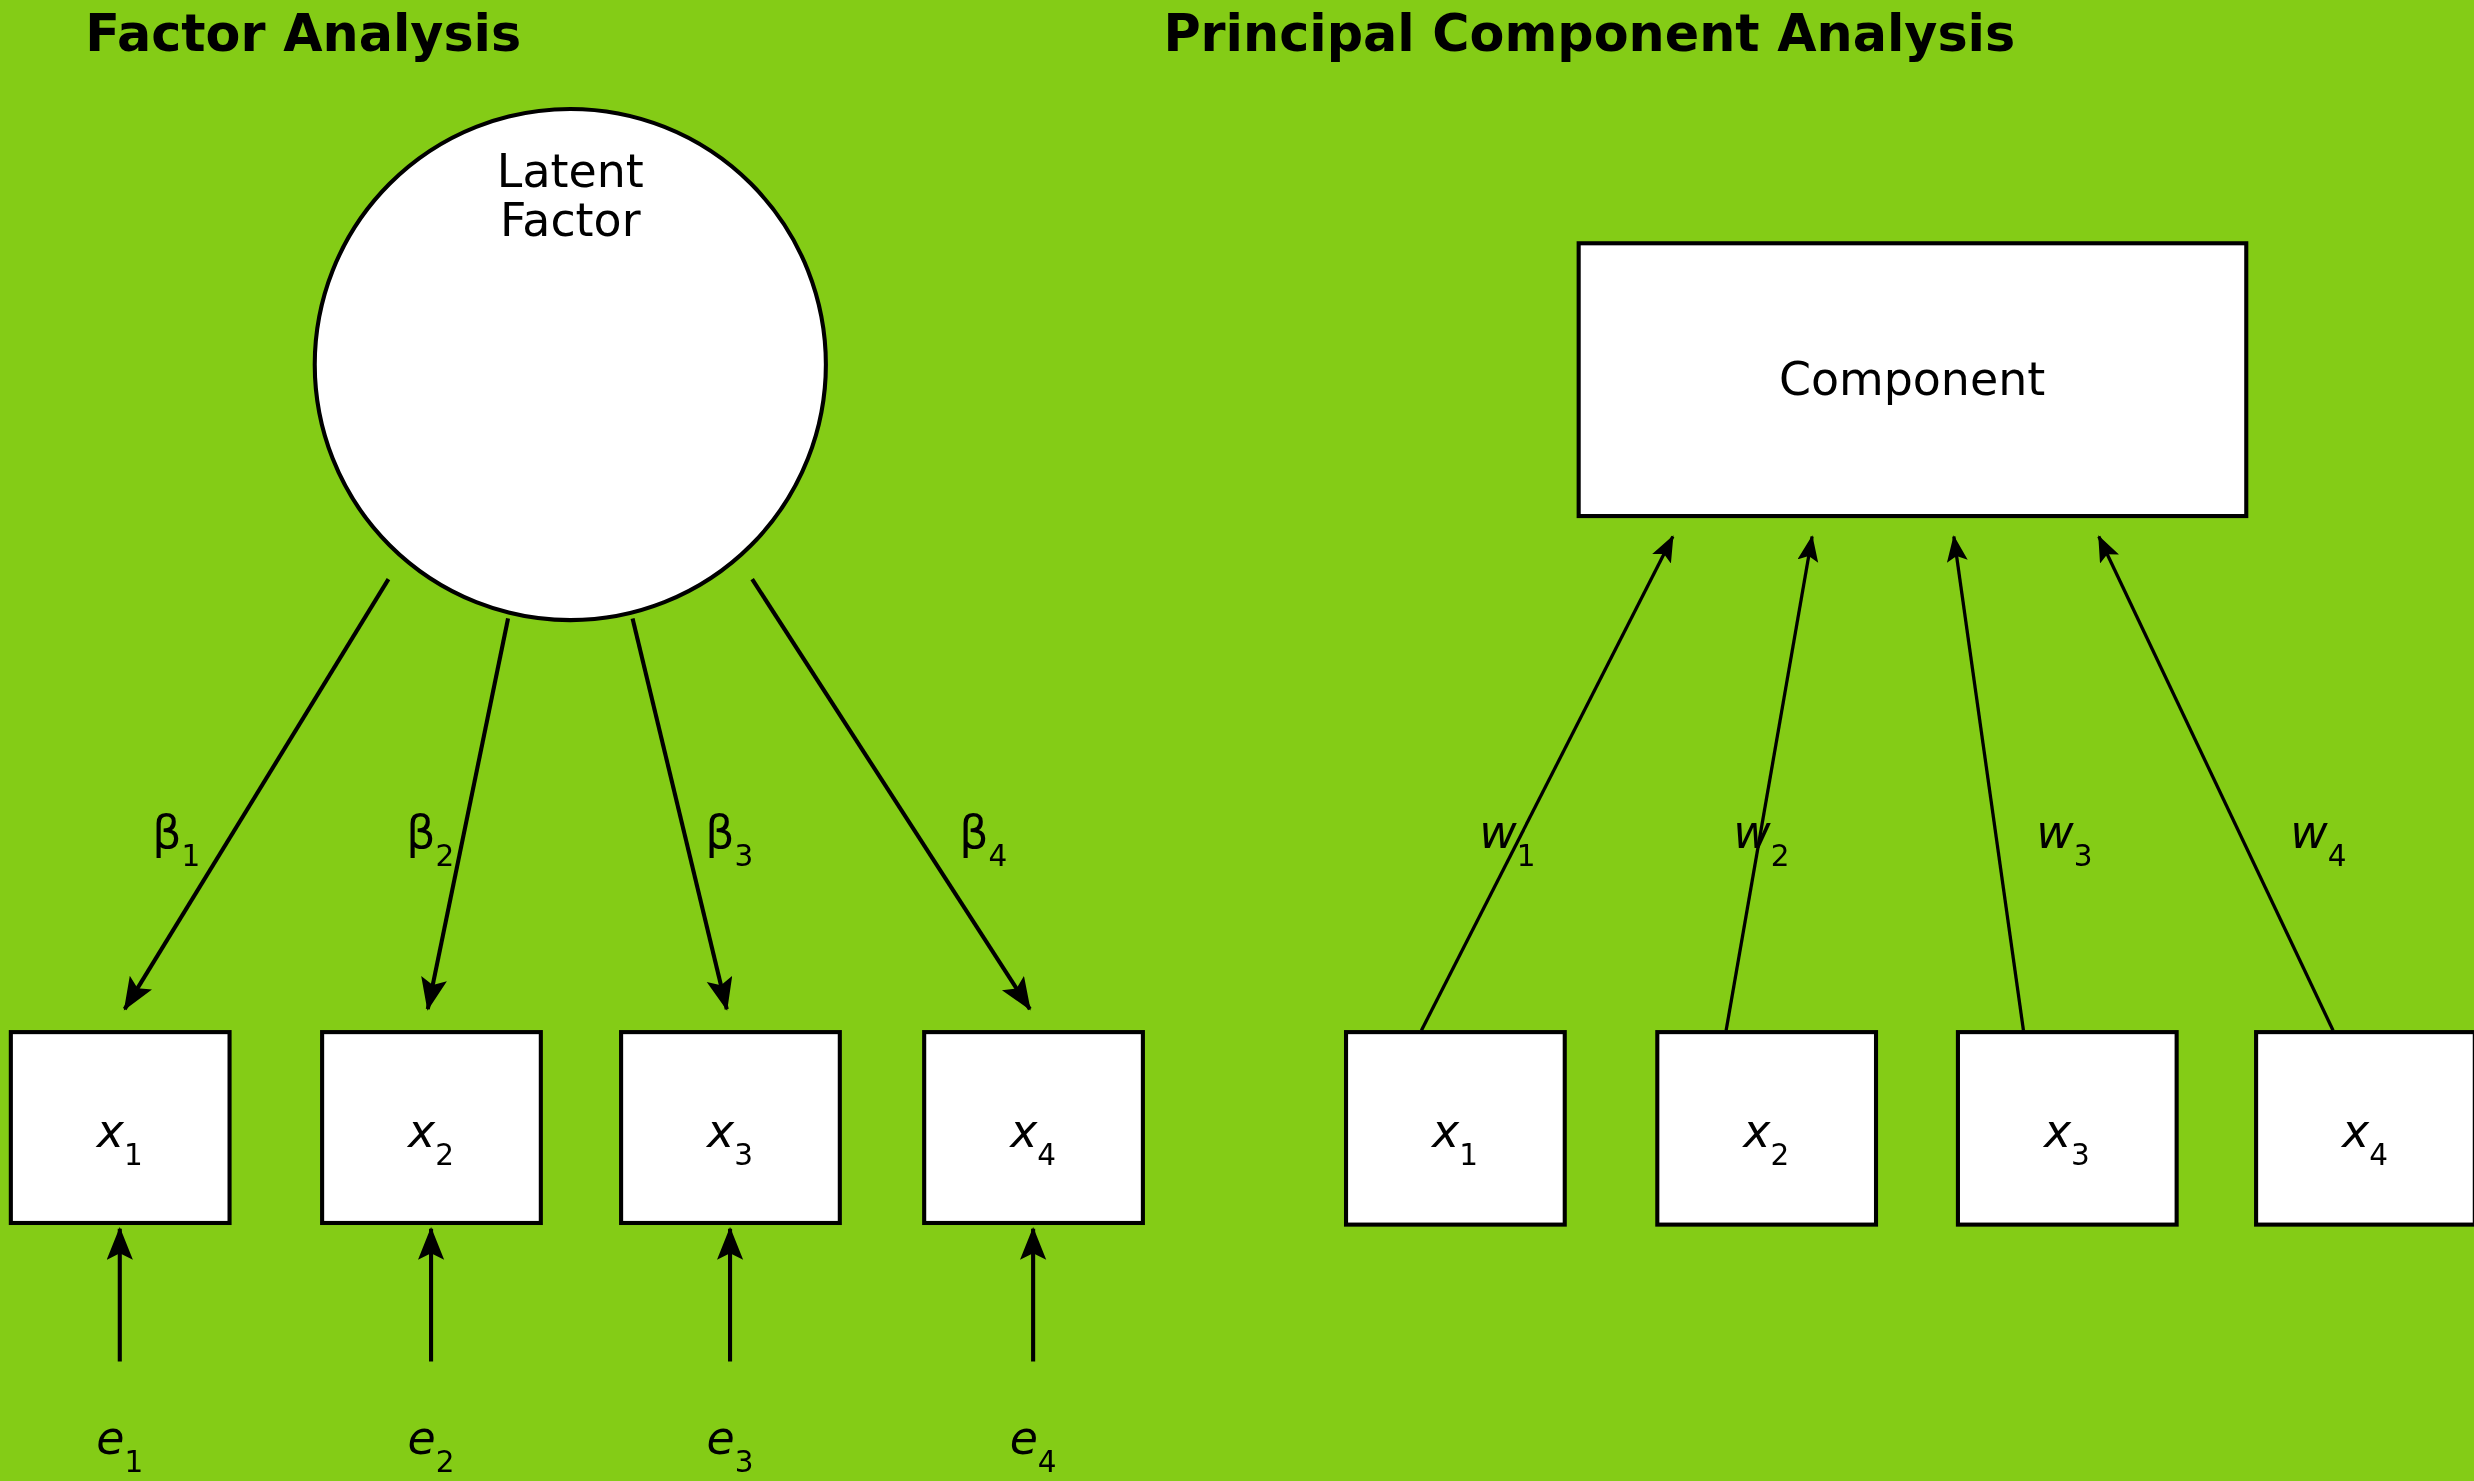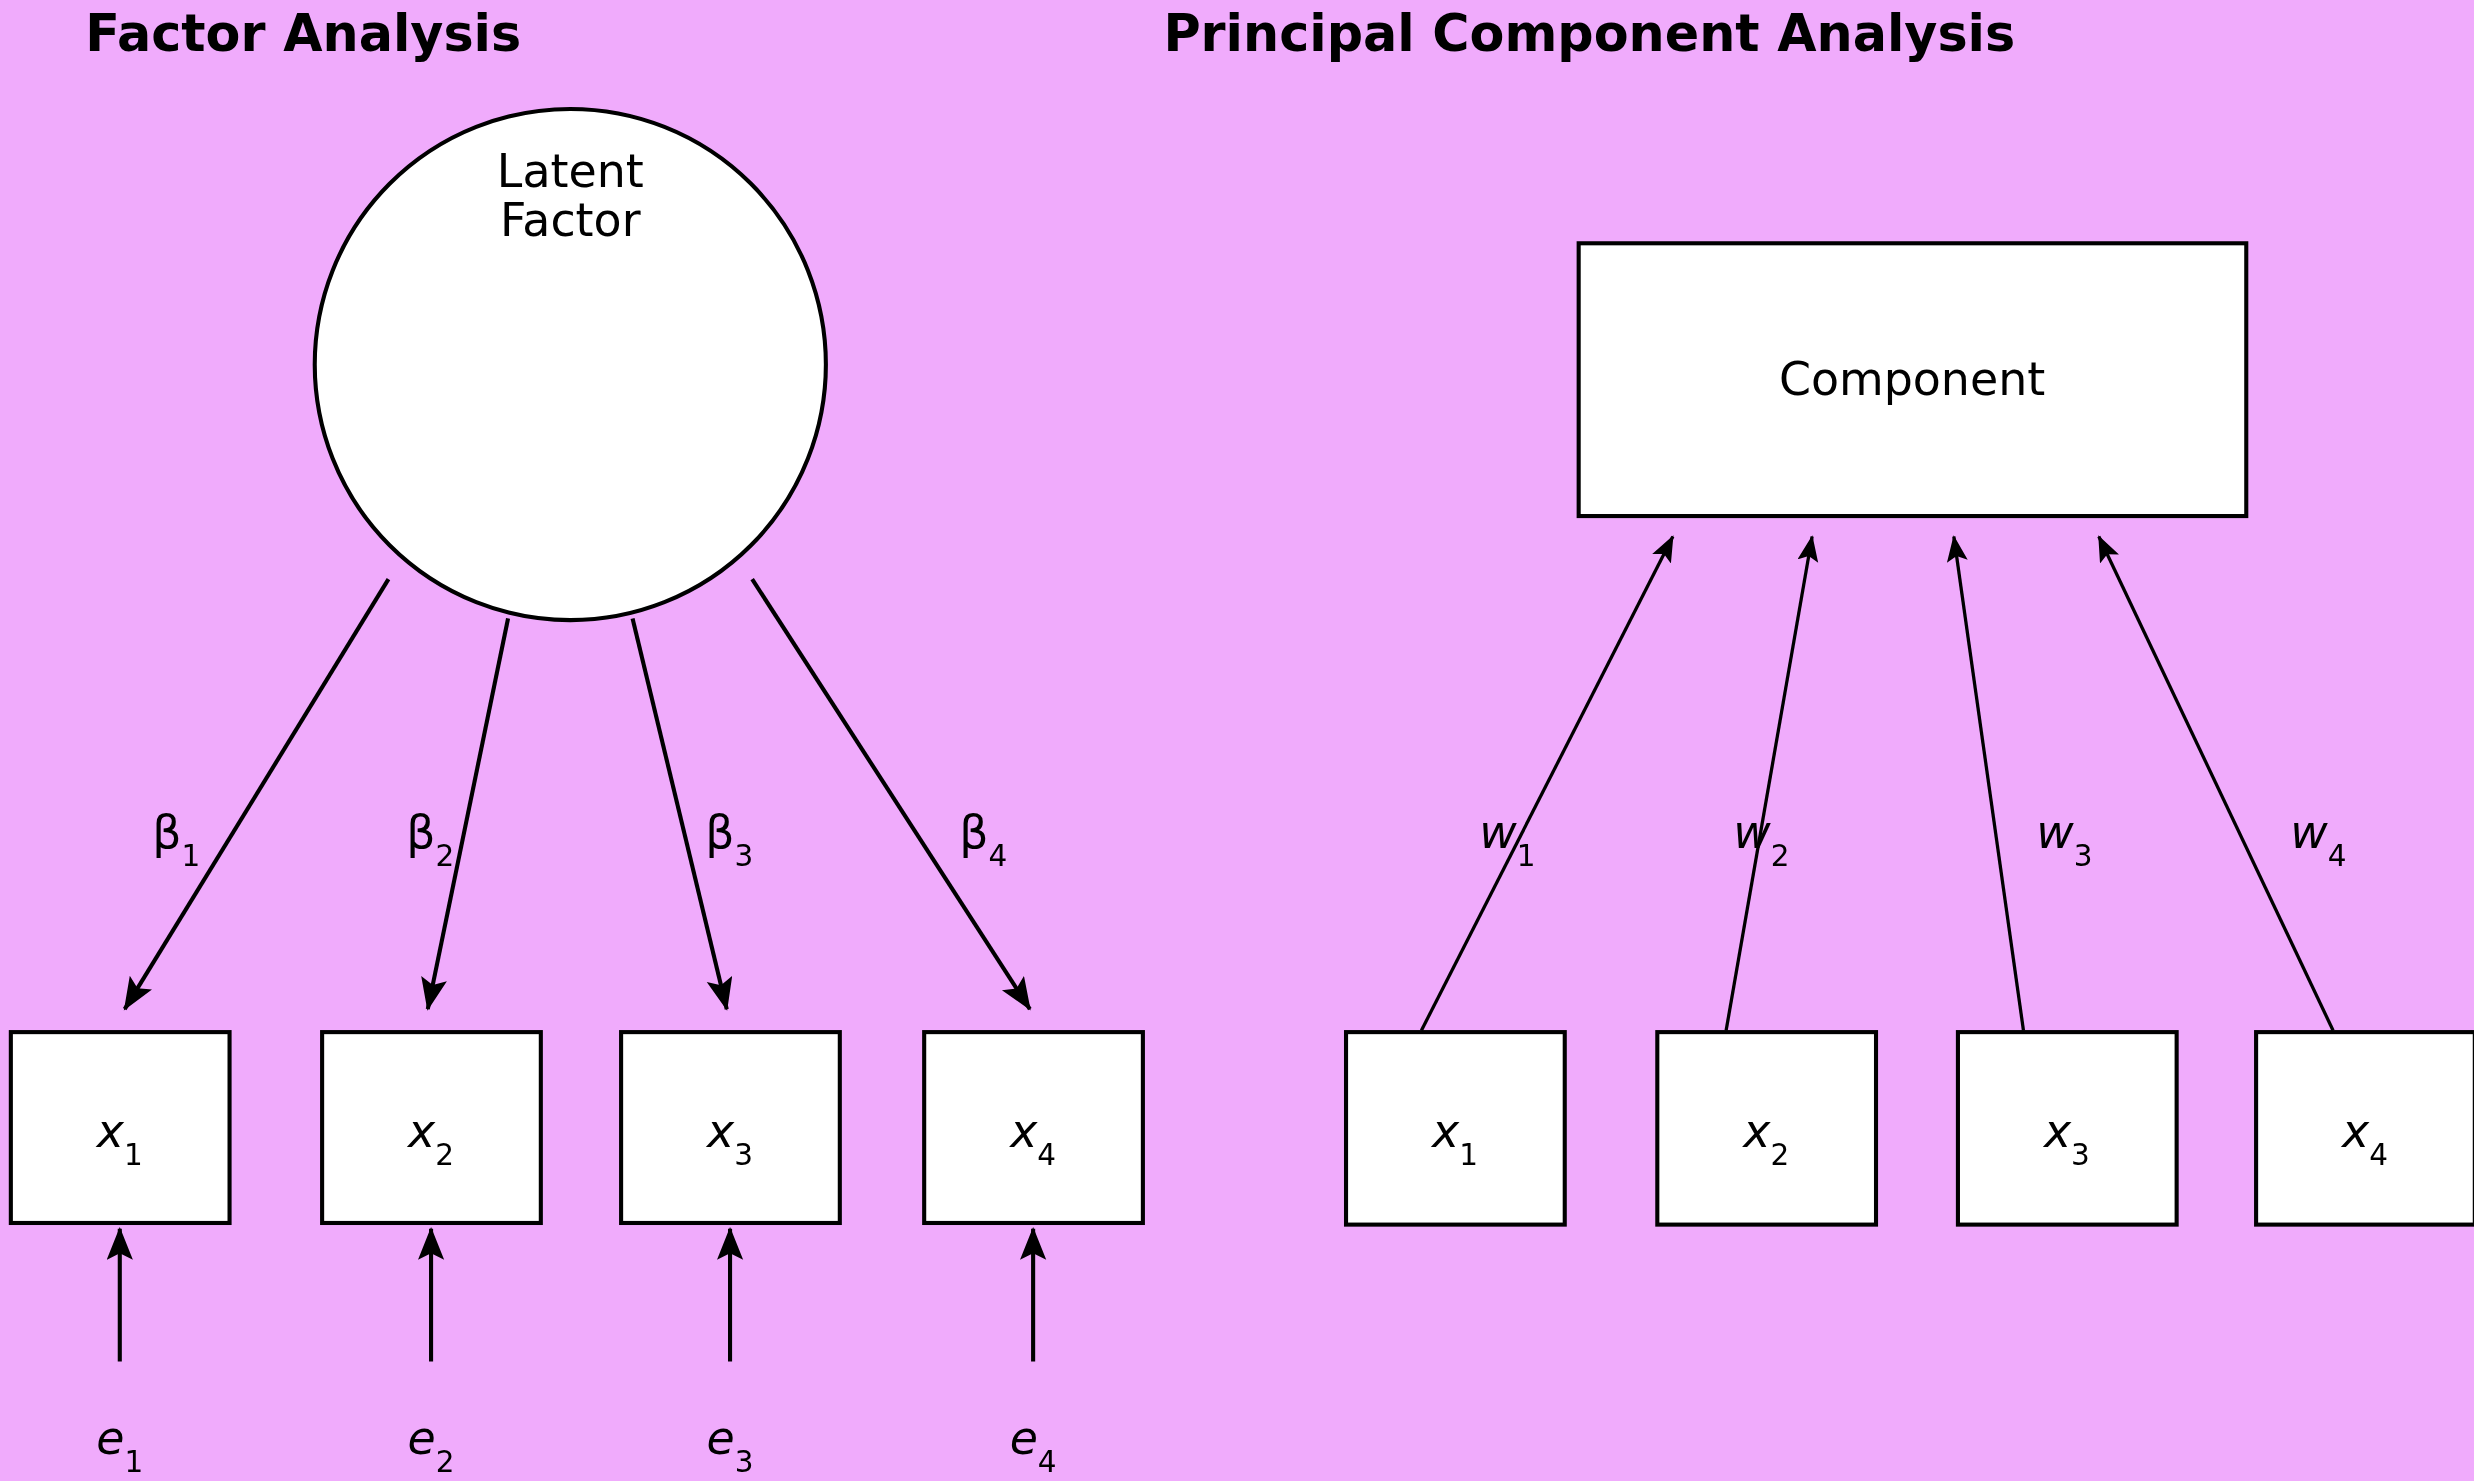--- a/index.html
+++ b/index.html
@@ -4,21 +4,21 @@
 <style>
   html, body {
     margin: 0;
     padding: 0;
     background: #ffffff;
   }
   #canvas {
     position: relative;
     width: 2475px;
     height: 1481px;
-    background: #f0abfc;
+    background: #84cc16;
     overflow: hidden;
     font-family: "DejaVu Sans", sans-serif;
   }
   svg.diagram {
     position: absolute;
     left: 0;
     top: 0;
     width: 2475px;
     height: 1481px;
   }

